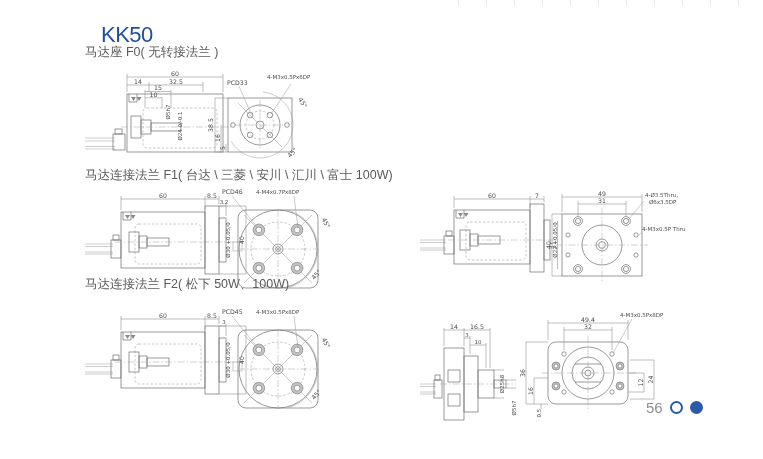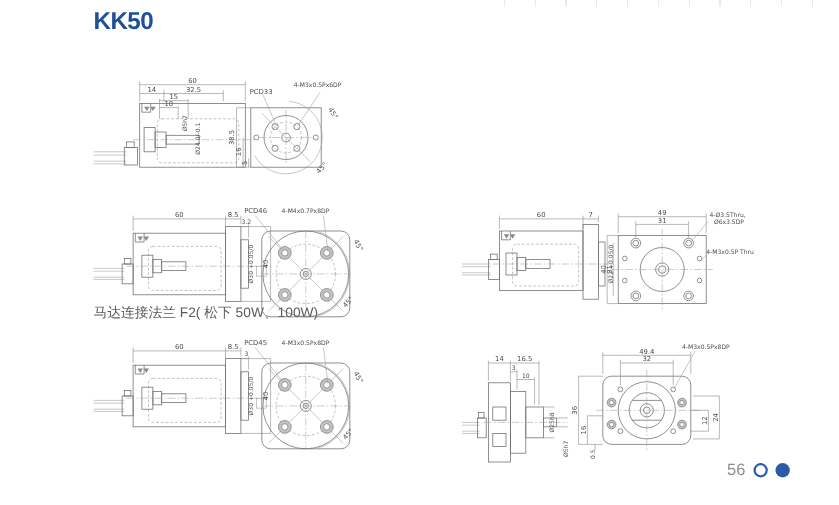--- a/index.html
+++ b/index.html
@@ -1,46 +1,48 @@
 <!DOCTYPE html>
 <html><head>
 <meta charset="utf-8">
 <style>
   html,body{margin:0;padding:0;background:#fff;}
   .canvas{position:relative;width:763px;height:459px;background:#fff;overflow:hidden;
           font-family:"Liberation Sans","DejaVu Sans",sans-serif;}
   .topticks{position:absolute;top:0;left:458px;width:300px;height:6px;
             background:repeating-linear-gradient(90deg,#e9e9e9 0 1px,transparent 1px 28px);}
-  .title{position:absolute;left:85px;top:6px;margin:0;font-size:22px;font-weight:bold;
+  .title{position:absolute;left:85px;top:6px;margin:16px;font-size:22px;font-weight:normal;
          letter-spacing:-.5px;color:#1d4f9b;}
   .sec-label{position:absolute;font-size:12.5px;color:#5a5a5a;white-space:nowrap;}
   svg.draw{position:absolute;overflow:visible;}
   svg .ln{stroke:#6e6e6e;stroke-width:.7;fill:none;}
   svg .lt{stroke:#9a9a9a;stroke-width:.5;fill:none;}
   svg .dsh{stroke:#8f8f8f;stroke-width:.5;fill:none;stroke-dasharray:2.5 1.8;}
   svg .ctr{stroke:#a0a0a0;stroke-width:.5;fill:none;stroke-dasharray:7 2 1.5 2;}
   svg .dim{stroke:#8a8a8a;stroke-width:.55;fill:none;}
   svg .bolt{fill:#c4c4c4;stroke:#6e6e6e;stroke-width:.6;}
   svg .whitec{fill:#fff;stroke:#6e6e6e;stroke-width:.6;}
   svg .mark{fill:#8a8a8a;stroke:none;}
   svg text{font-family:"DejaVu Sans",sans-serif;font-size:6.2px;fill:#4c4c4c;}
   svg text.t5{font-size:5.5px;}
-  .footer{position:absolute;left:646px;top:419px;display:flex;align-items:center;gap:7px;margin-left:15px;}
+  .footer{position:absolute;left:646px;top:399px;display:flex;align-items:center;gap:7px;}
   .pageno{font-size:15px;color:#8f8f8f;}
   .dot{display:inline-block;border-radius:50%;}
   .dot.open{width:9px;height:9px;border:2px solid #2a5aa8;background:#fff;}
   .dot.fill{width:13px;height:13px;background:#2a5aa8;}
 </style>
 </head>
 <body>
 
 <div class="canvas">
   <div class="topticks"></div>
   <h1 class="title">KK50</h1>
 
+  <div class="sec-label" style="left:85px;top:44px">马达座 F0( 无转接法兰 )</div>
+  <div class="sec-label" style="left:85px;top:167px">马达连接法兰 F1( 台达 \ 三菱 \ 安川 \ 汇川 \ 富士 100W)</div>
   <div class="sec-label" style="left:85px;top:276px">马达连接法兰 F2( 松下 50W、100W)</div>
 
   <svg class="draw" style="left:85px;top:64px" width="150" height="100" viewBox="0 0 150 100">
     <g class="lt">
       <path d="M0 74 H30 M0 77 H30 M0 82.5 H30 M0 85 H30"></path>
     </g>
     <g class="ln">
       <rect x="28" y="70" width="12" height="16"></rect>
         <rect x="30" y="65" width="7" height="5"></rect>
       <rect x="42" y="30" width="96" height="58"></rect>

